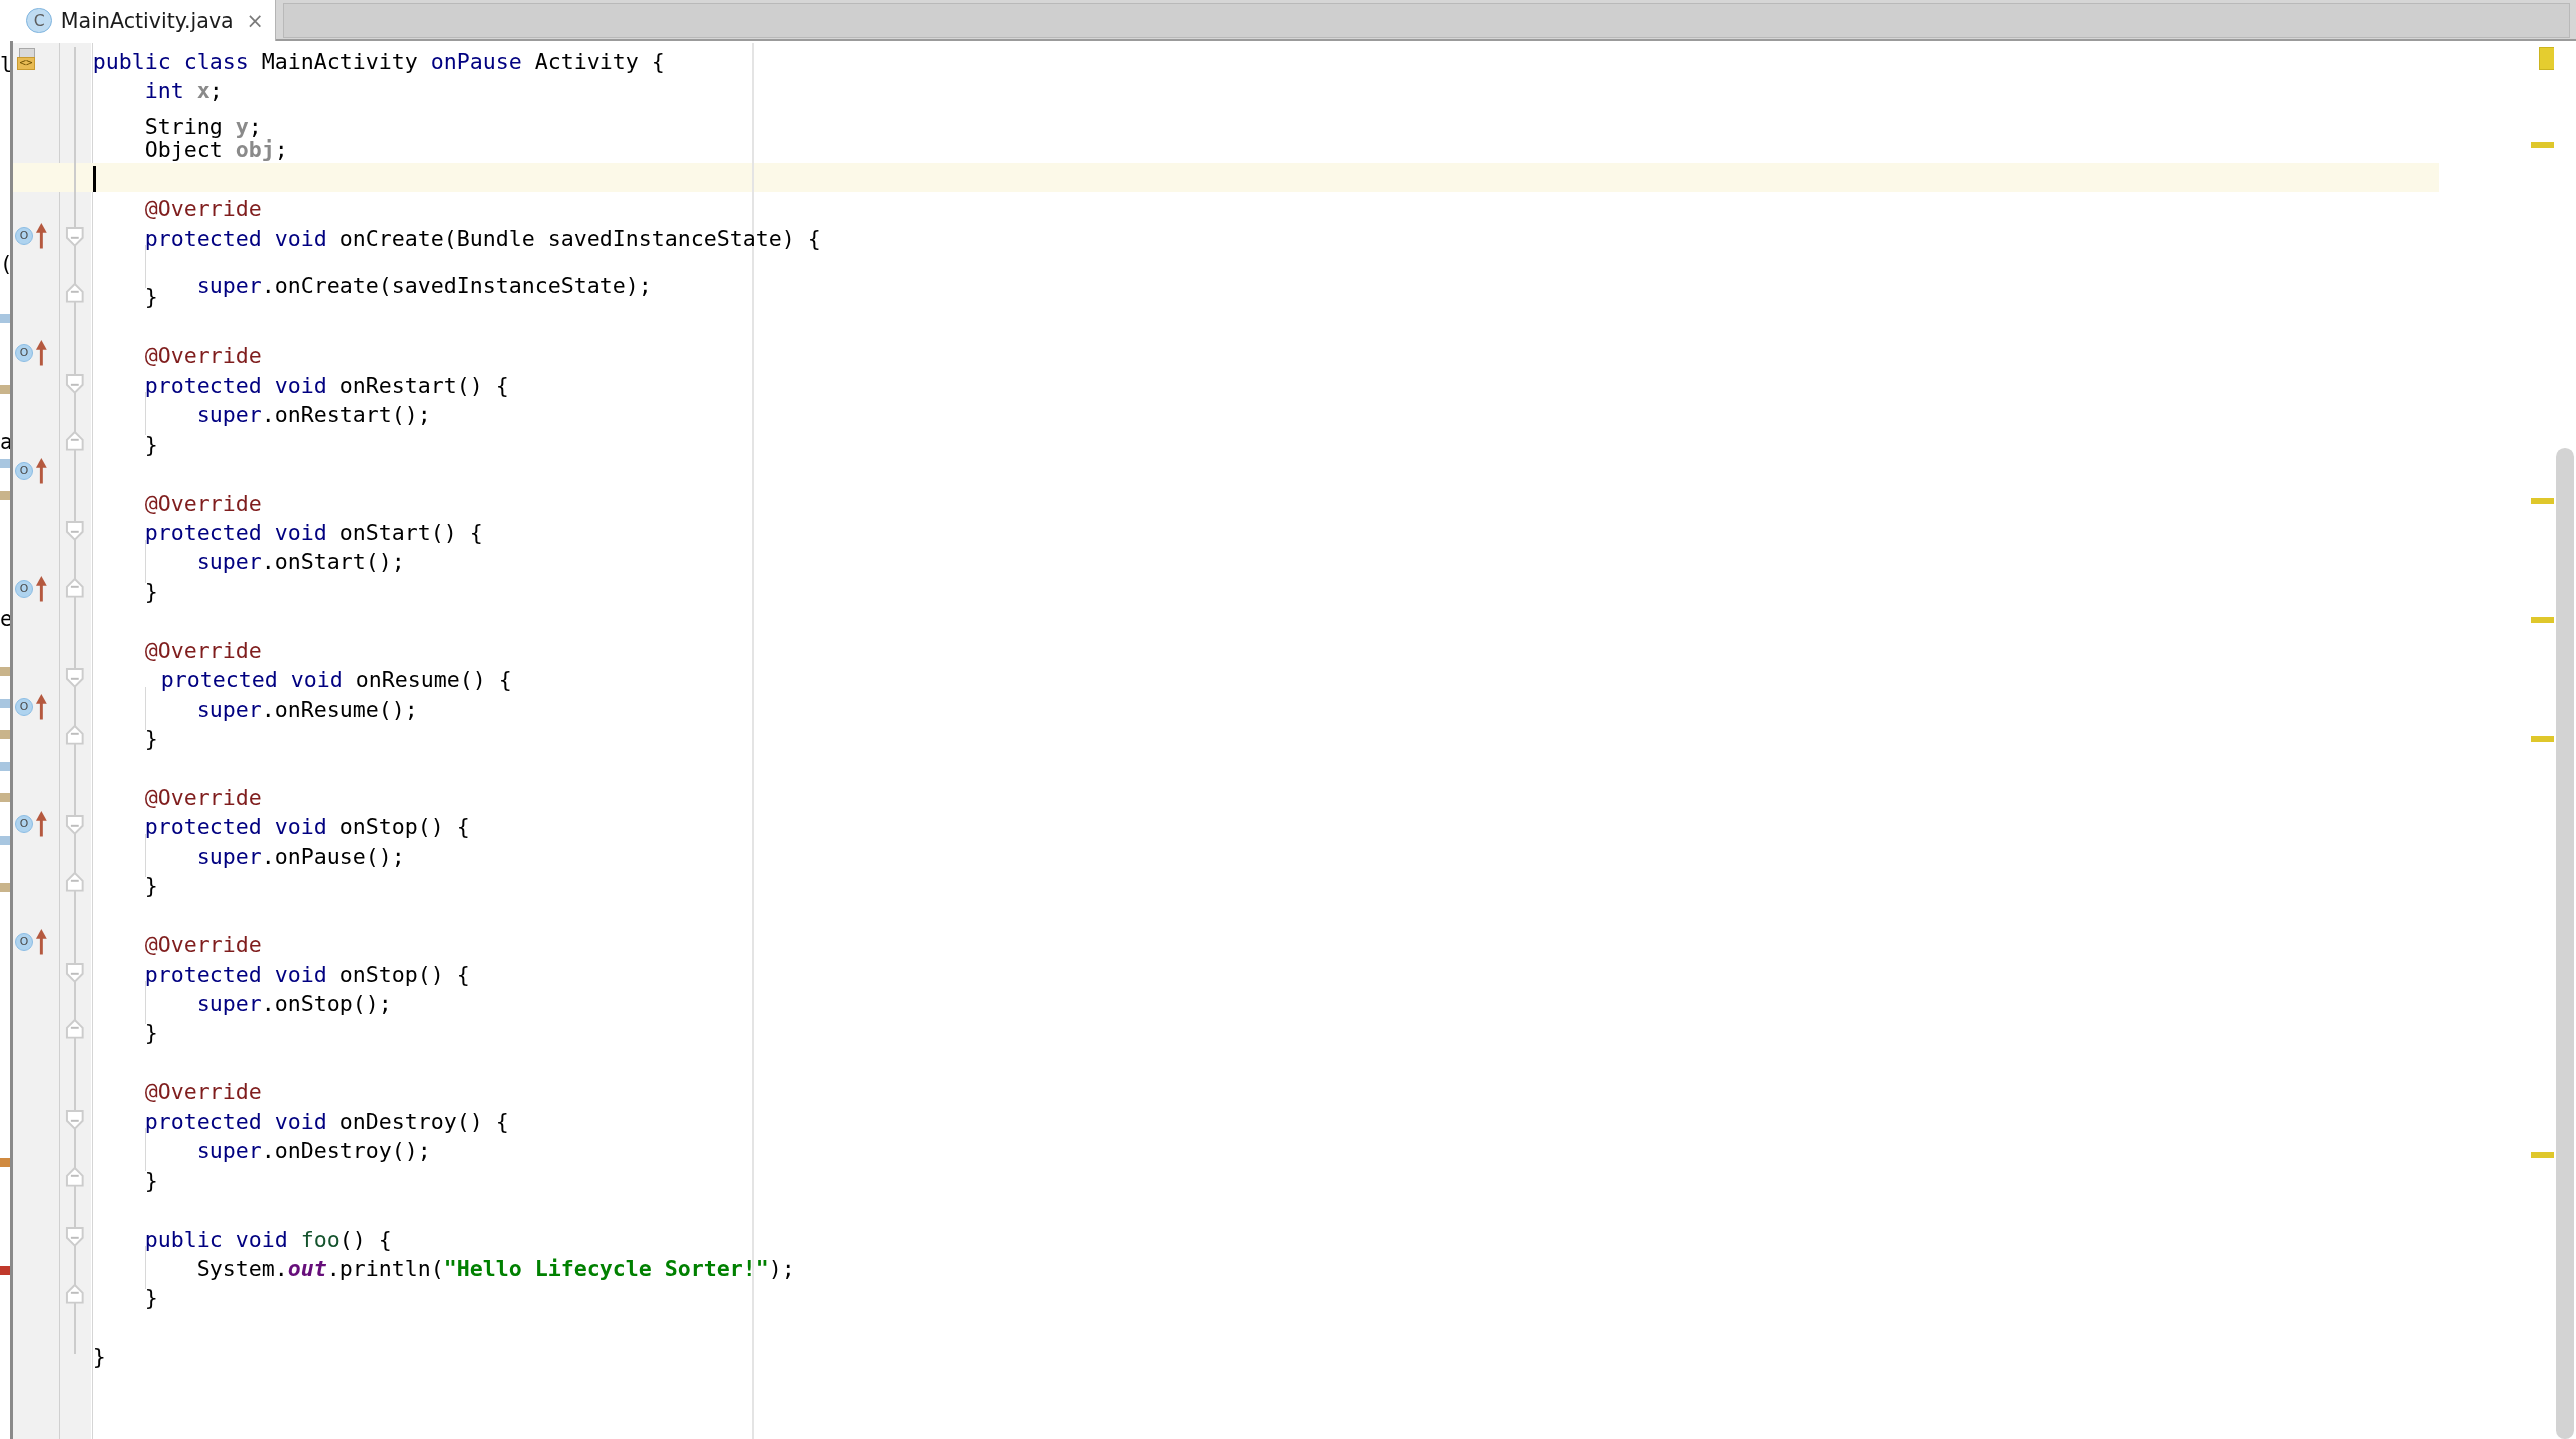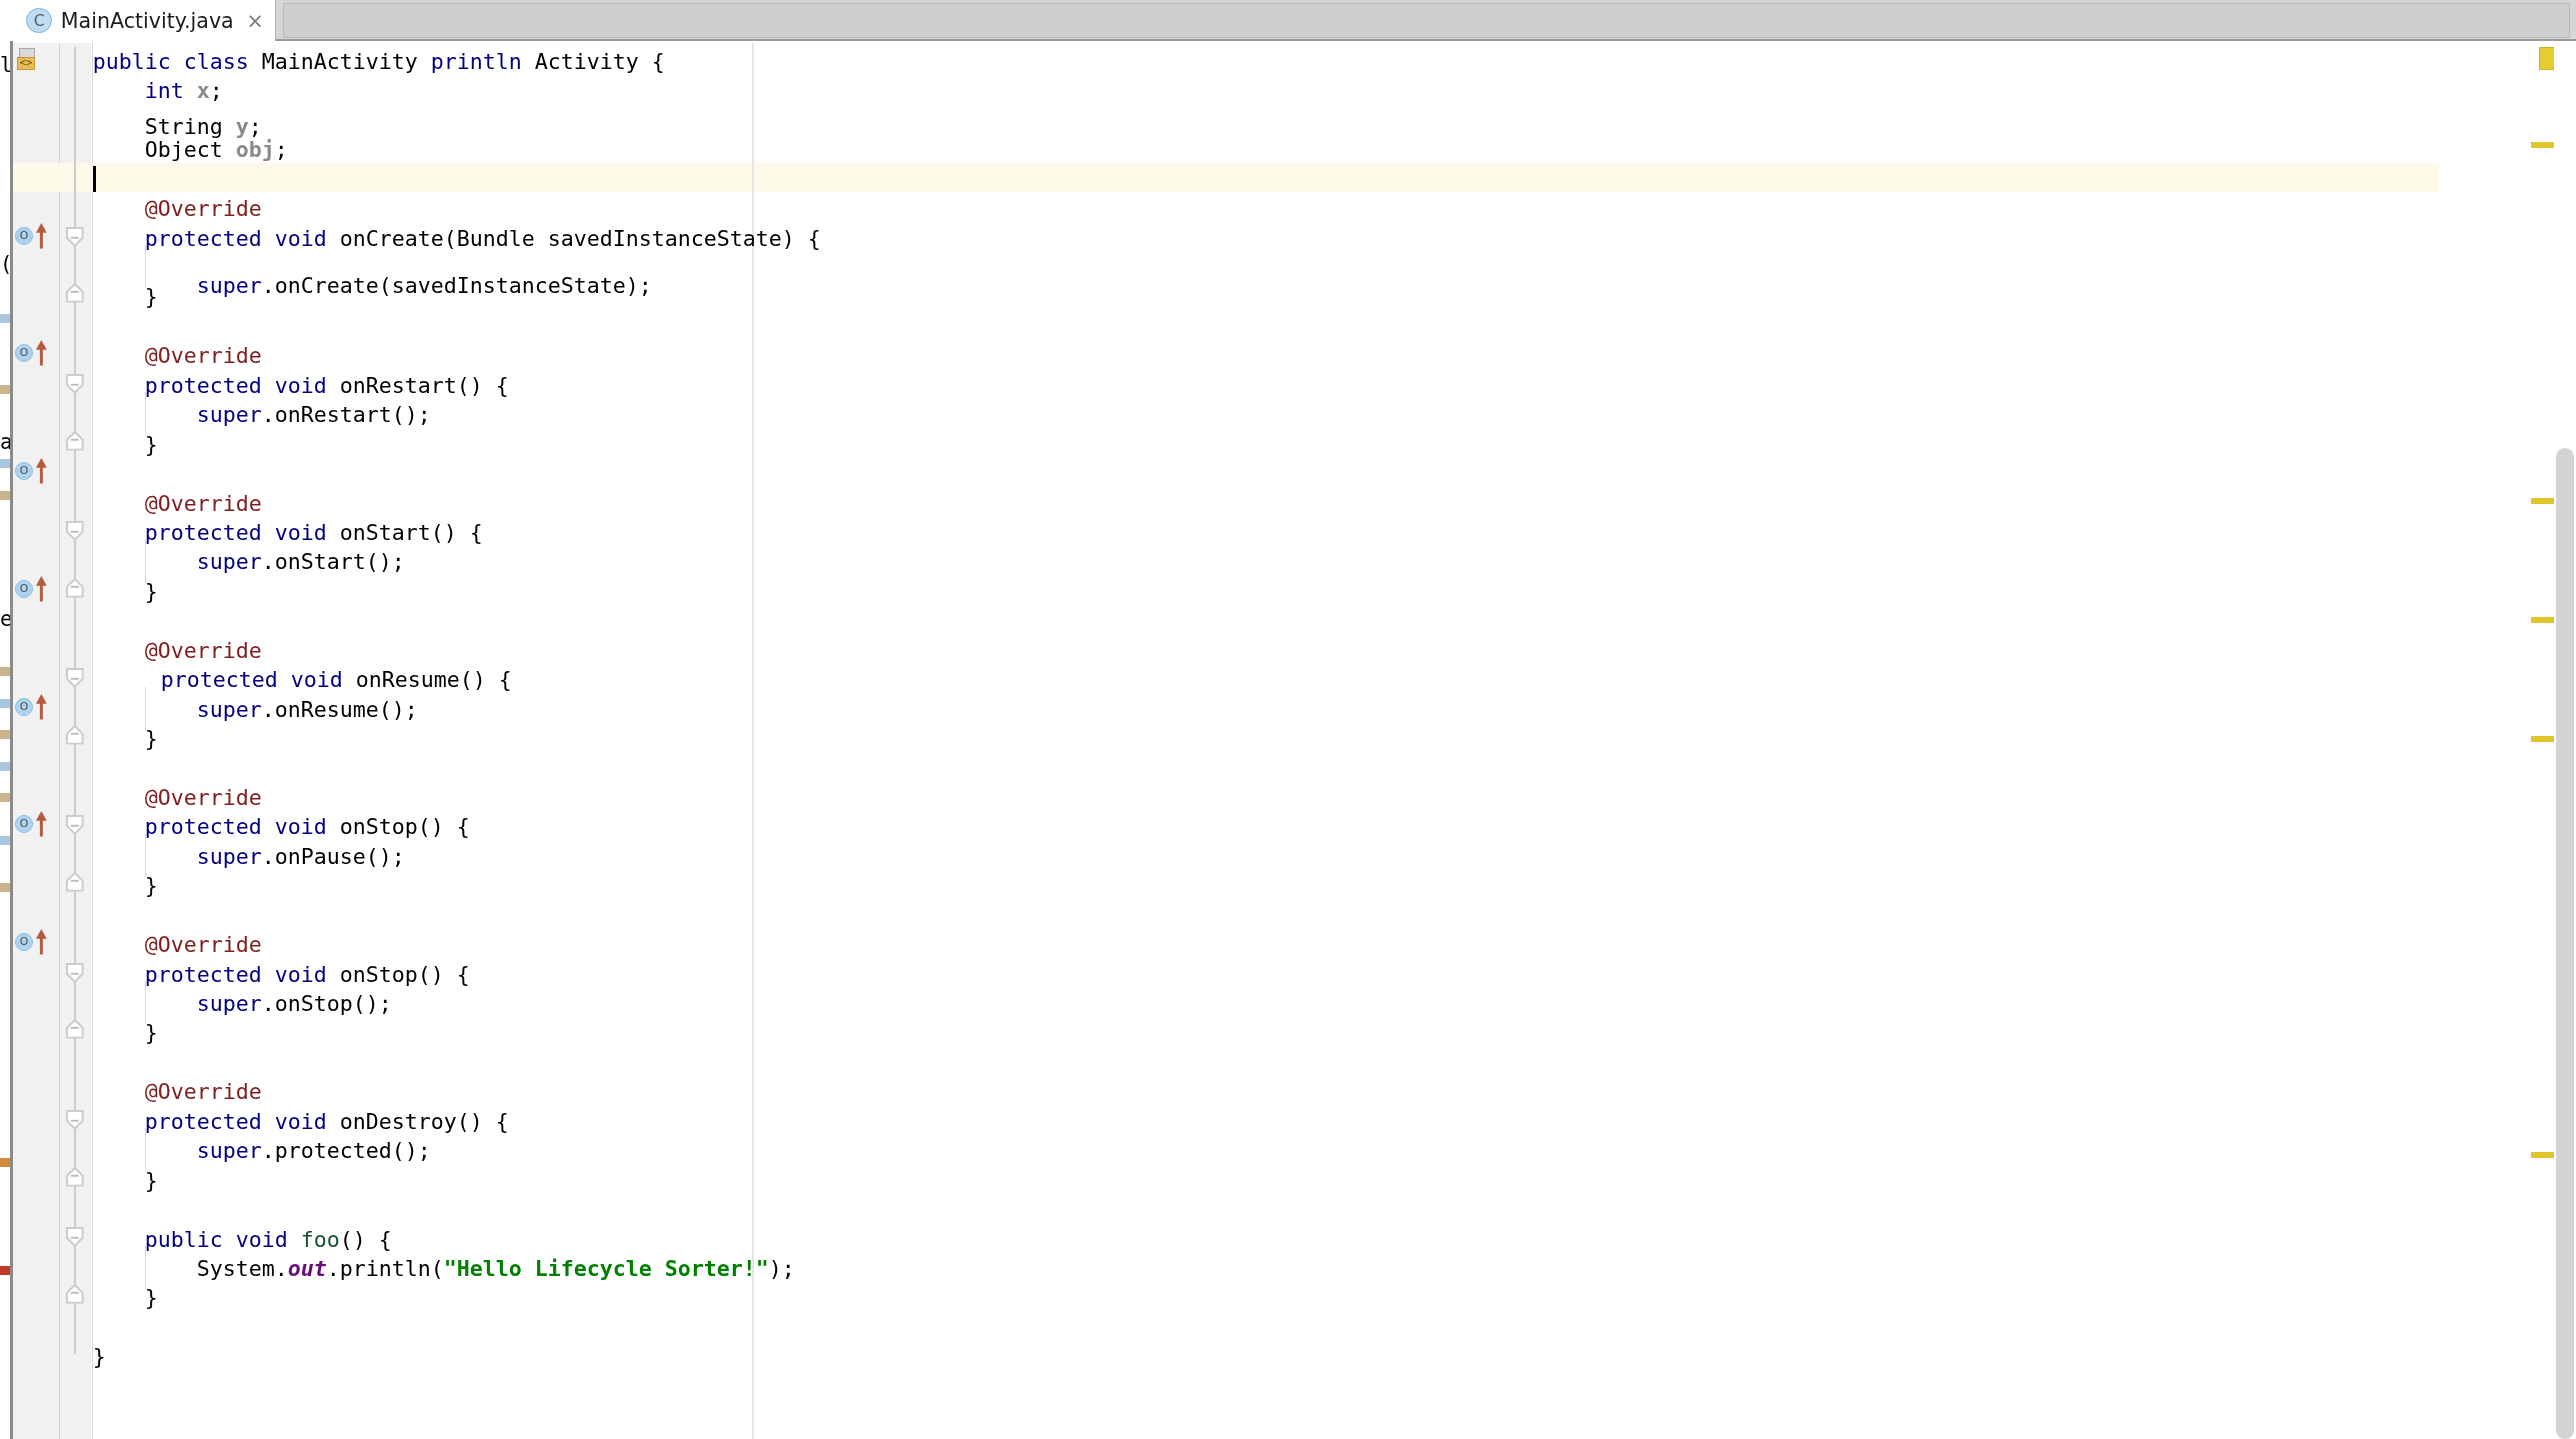--- a/index.html
+++ b/index.html
@@ -328,21 +328,21 @@
     <div class="gutter-divider"></div>
 
     <div class="struct-icon">
       <div class="sheet"></div>
       <div class="badge">&lt;&gt;</div>
     </div>
 
     <div class="code" id="code-canvas">
         <div class="caret-line full" style="top: 120px;"></div>
       <div class="margin-guide" id="margin-guide" style="left: 659px;"></div>
-    <div class="line" style="top: 3.9px; left: 0px;"><span class="kw">public </span><span class="kw">class </span><span class="plain">MainActivity </span><span class="kw">println </span><span class="plain">Activity {</span></div>
+    <div class="line" style="top: 3.9px; left: 0px;"><span class="kw">public </span><span class="kw">class </span><span class="plain">MainActivity </span><span class="kw">onPause </span><span class="plain">Activity {</span></div>
         <div class="line" style="top: 33px; left: 52px;"><span class="kw">int </span><span class="fld">x</span><span class="plain">;</span></div>
         <div class="line" style="top: 69px; left: 52px;"><span class="plain">String </span><span class="fld">y</span><span class="plain">;</span></div>
         <div class="line" style="top: 92px; left: 52px;"><span class="plain">Object </span><span class="fld">obj</span><span class="plain">;</span></div>
         <div class="line" style="top: 122px; left: 0px;"></div>
         <div class="line" style="top: 151px; left: 52px;"><span class="ann">@Override</span></div>
         <div class="line" style="top: 181px; left: 52px;"><span class="kw">protected </span><span class="kw">void </span><span class="plain">onCreate(Bundle savedInstanceState) {</span></div>
         <div class="line" style="top: 228px; left: 104px;"><span class="kw">super</span><span class="plain">.onCreate(savedInstanceState);</span></div>
         <div class="line" style="top: 239px; left: 52px;"><span class="plain">}</span></div>
         <div class="line" style="top: 269px; left: 0px;"></div>
         <div class="line" style="top: 298px; left: 52px;"><span class="ann">@Override</span></div>
@@ -365,21 +365,21 @@
         <div class="line" style="top: 799px; left: 104px;"><span class="kw">super</span><span class="plain">.onPause();</span></div>
         <div class="line" style="top: 828px; left: 52px;"><span class="plain">}</span></div>
         <div class="line" style="top: 858px; left: 0px;"></div>
         <div class="line" style="top: 887px; left: 52px;"><span class="ann">@Override</span></div>
         <div class="line" style="top: 917px; left: 52px;"><span class="kw">protected </span><span class="kw">void </span><span class="plain">onStop() {</span></div>
         <div class="line" style="top: 946px; left: 104px;"><span class="kw">super</span><span class="plain">.onStop();</span></div>
         <div class="line" style="top: 975px; left: 52px;"><span class="plain">}</span></div>
         <div class="line" style="top: 1005px; left: 0px;"></div>
         <div class="line" style="top: 1034px; left: 52px;"><span class="ann">@Override</span></div>
         <div class="line" style="top: 1064px; left: 52px;"><span class="kw">protected </span><span class="kw">void </span><span class="plain">onDestroy() {</span></div>
-        <div class="line" style="top: 1093px; left: 104px;"><span class="kw">super</span><span class="plain">.protected();</span></div>
+        <div class="line" style="top: 1093px; left: 104px;"><span class="kw">super</span><span class="plain">.onDestroy();</span></div>
         <div class="line" style="top: 1123px; left: 52px;"><span class="plain">}</span></div>
         <div class="line" style="top: 1152px; left: 0px;"></div>
         <div class="line" style="top: 1182px; left: 52px;"><span class="kw">public </span><span class="kw">void </span><span class="unused">foo</span><span class="plain">() {</span></div>
         <div class="line" style="top: 1211px; left: 104px;"><span class="plain">System.</span><span class="sfld">out</span><span class="plain">.println(</span><span class="str">"Hello Lifecycle Sorter!"</span><span class="plain">);</span></div>
         <div class="line" style="top: 1240px; left: 52px;"><span class="plain">}</span></div>
         <div class="line" style="top: 1270px; left: 0px;"></div>
         <div class="line" style="top: 1299px; left: 0px;"><span class="plain">}</span></div>
         <div class="caret" style="top: 123px; left: 0px;"></div>
         <div class="indent-guide" style="left: 52px; top: 202px; height: 43px;"></div>
         <div class="indent-guide" style="left: 52px; top: 349px; height: 43px;"></div>

